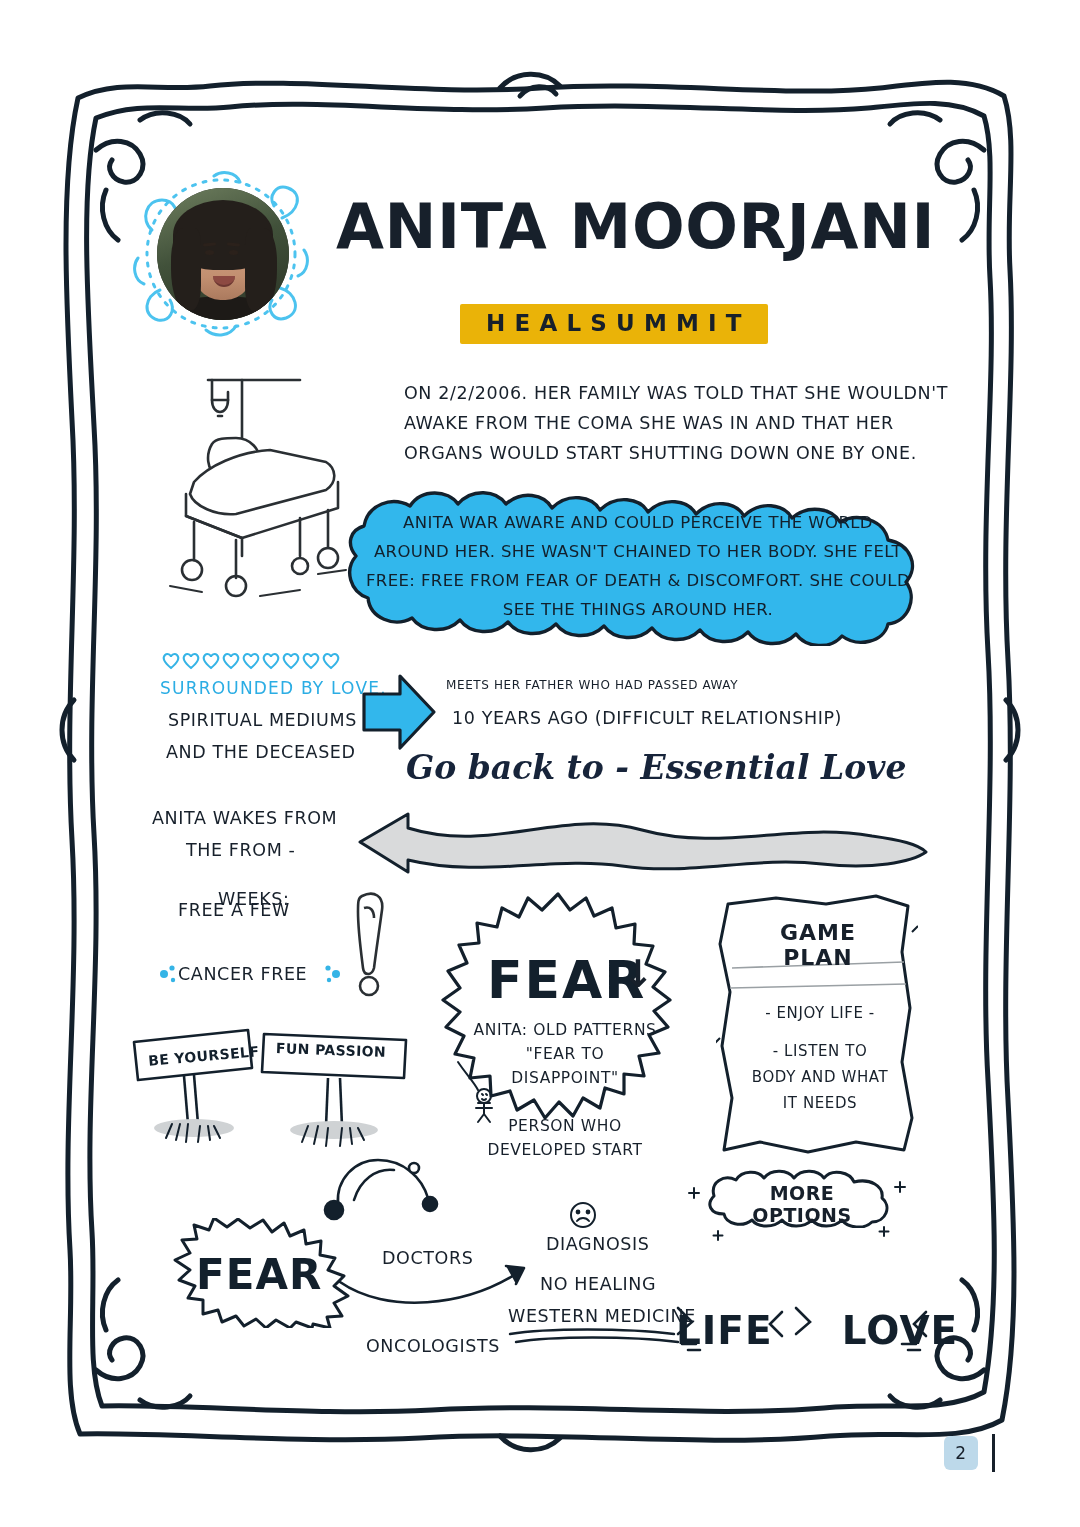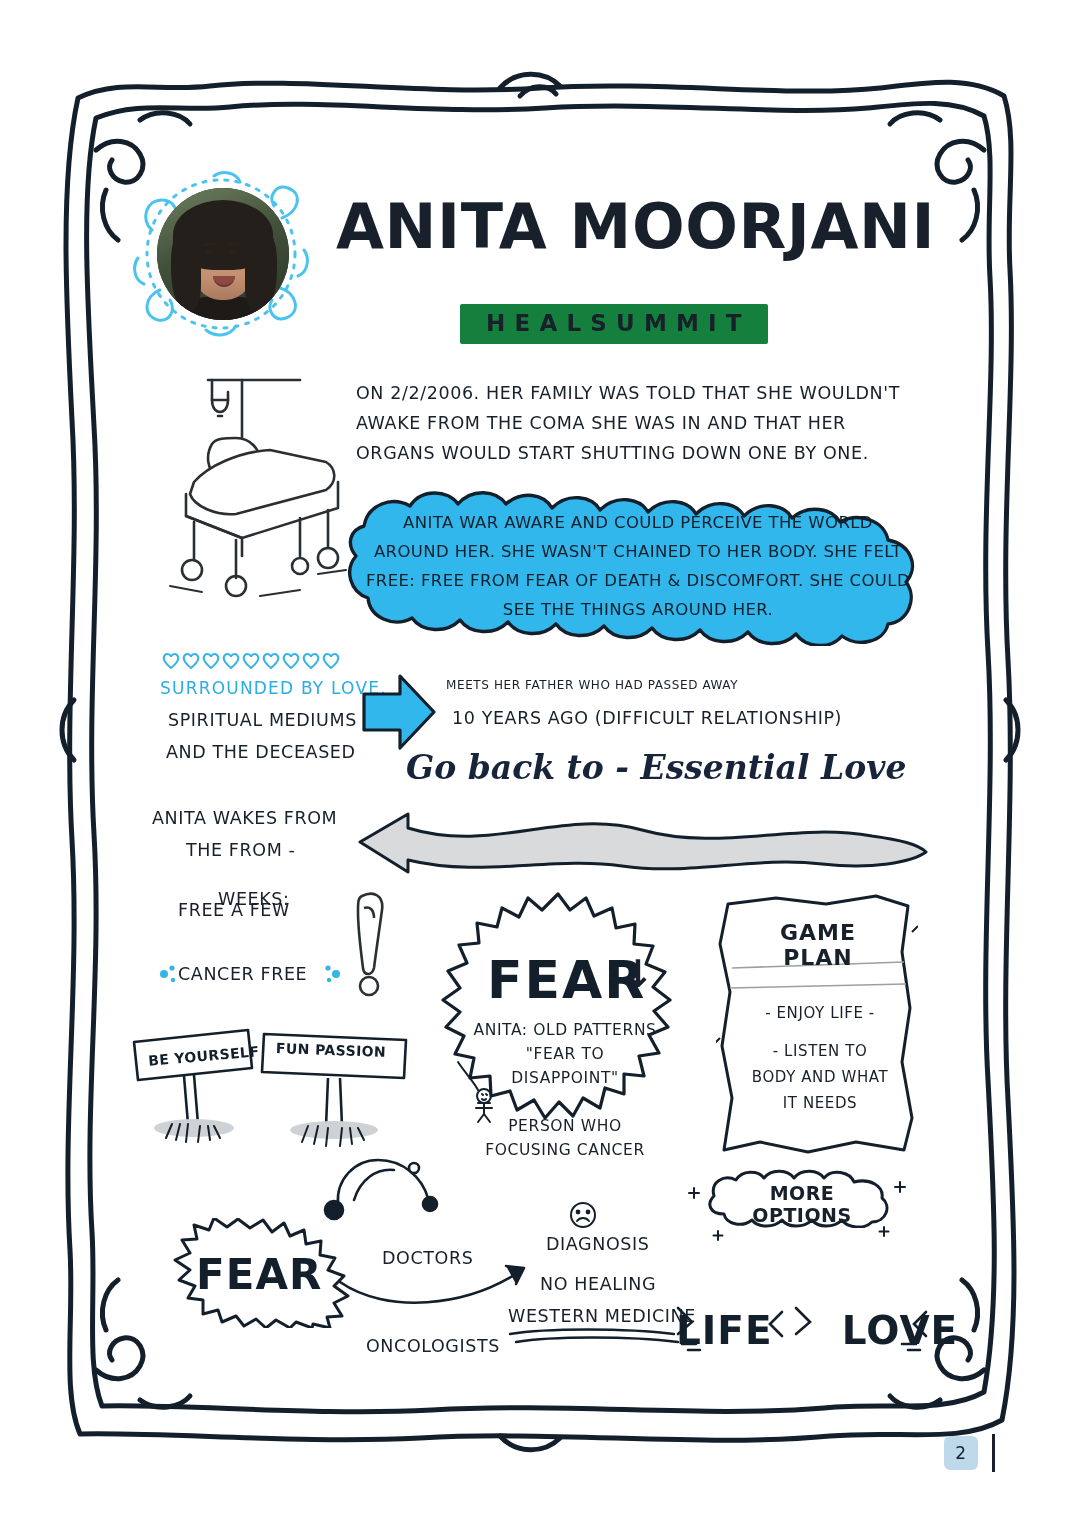--- a/index.html
+++ b/index.html
@@ -105,38 +105,39 @@
     font-family: "DejaVu Sans", sans-serif;
     font-weight: bold;
     font-size: 62px;
     letter-spacing: 1px;
     color: #14202e;
     line-height: 1;
     white-space: nowrap;
   }
   .heal-chip {
     left: 460px; top: 304px;
-    background: #15803d;
+    background: #eab308;
     padding: 6px 26px 8px 26px;
     color: #10202c;
     font-weight: bold;
     font-size: 23px;
     letter-spacing: 9px;
     border-radius: 2px;
   }
 
   
   .hand {
     font-family: "DejaVu Sans", sans-serif;
     color: #17202b;
     letter-spacing: 0.6px;
   }
   .para {
     font-size: 17.5px;
     line-height: 30px;
+    margin-left: 48px;
   }
 
   
   .blob-blue {
     left: 344px; top: 486px;
     width: 588px; height: 160px;
   }
   .blob-text {
     position: absolute;
     left: 364px; top: 508px;
@@ -460,21 +461,21 @@
              L81,220 L74,201 L55,206 L54,186 L34,188 L38,168 L19,164 L28,146 L10,137 L24,122
              L7,110 L24,98 L12,81 L31,73 L23,55 L43,53 L41,33 L61,37 L66,18 L83,27 L92,8 L106,20 Z" fill="#ffffff" stroke="#13202c" stroke-width="3.2" stroke-linejoin="round"></path>
   </svg>
   <div class="abs hand fear-big">FEAR</div>
   <div class="abs hand" style="left:622px; top:952px; font-size:38px; font-weight:bold;">↓</div>
   <div class="abs hand burst1-text">
     <div>ANITA: OLD PATTERNS</div>
     <div>"FEAR TO DISAPPOINT"</div>
     <div style="height:24px"></div>
     <div>PERSON WHO</div>
-    <div>FOCUSING CANCER</div>
+    <div>DEVELOPED START</div>
   </div>
 
   <svg class="abs" style="left:456px; top:1060px; width:60px; height:64px;" viewBox="0 0 60 64">
     <g fill="none" stroke="#13202c" stroke-width="2" stroke-linecap="round">
       <path d="M2,2 C10,14 18,22 22,30"></path>
       <circle cx="28" cy="36" r="7"></circle>
       <path d="M26,34 l1,1 M30,34 l1,1 M26,39 q2,2 4,0"></path>
       <path d="M28,43 L28,54"></path>
       <path d="M20,48 L36,48"></path>
       <path d="M28,54 L22,62 M28,54 L34,62"></path>

